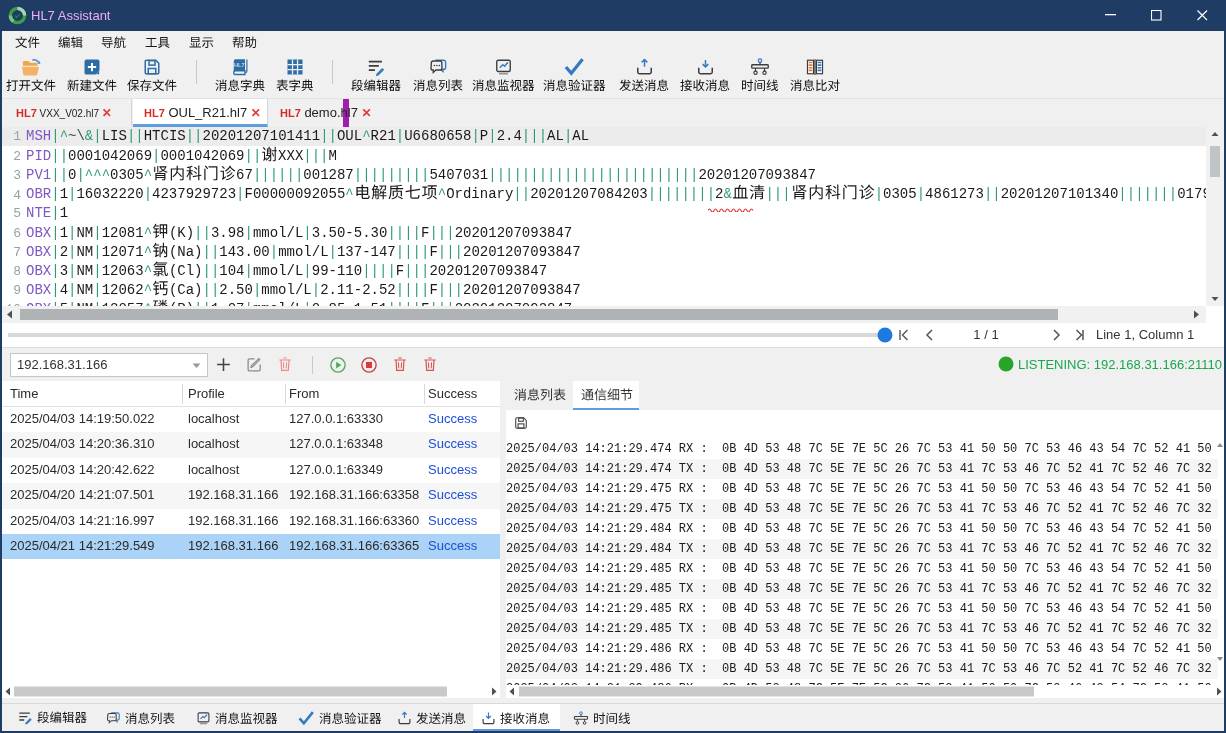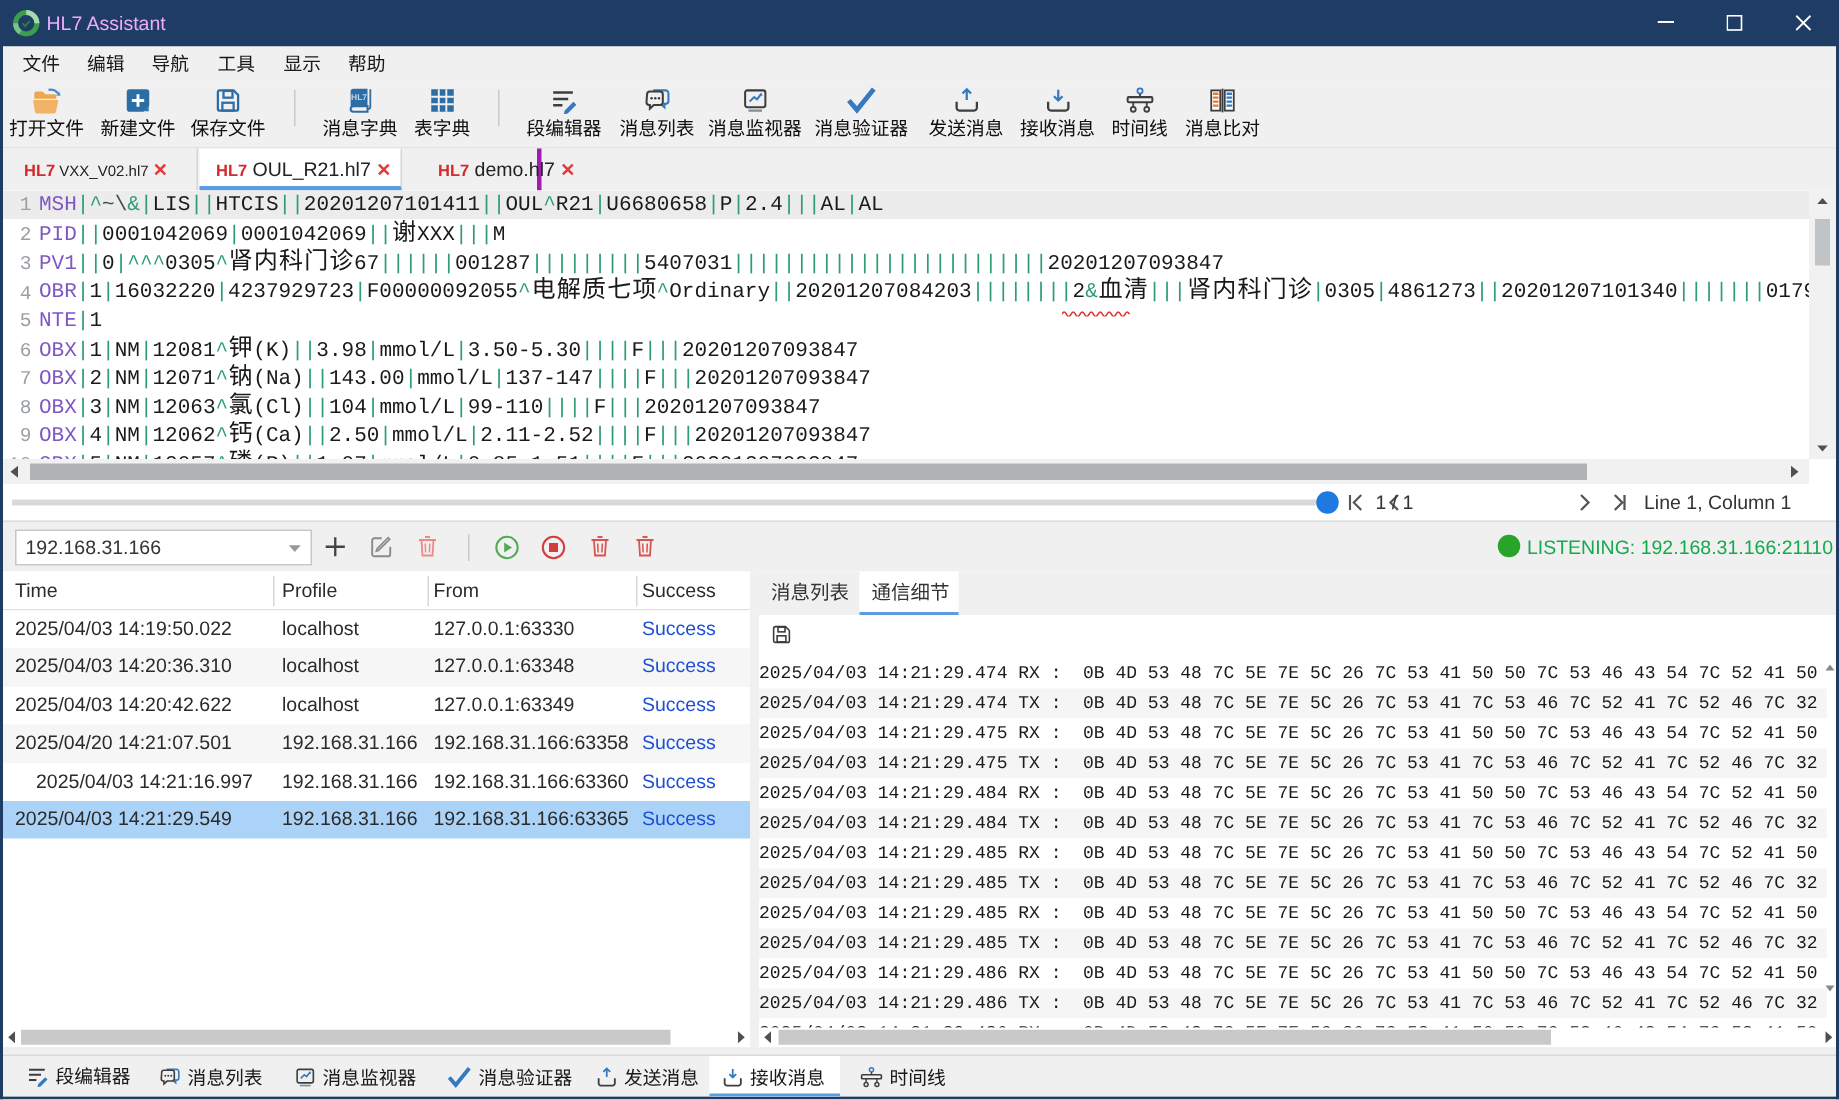--- a/index.html
+++ b/index.html
@@ -327,21 +327,21 @@
               <use href="#u5bf9" x="3000"></use>
             </g>
           </svg></div>
       </div>
       <div class="tsep" style="left:194px"></div>
       <div class="tsep" style="left:330px"></div>
     </div>
     <div class="abs tabbar">
       <div class="tab" style="left:0;width:130px;padding-left:14px;border-right:1px solid #d5d5d5"><span class="hl7">HL7</span><span style="font-size:10px"> VXX_V02.hl7 </span><span class="x">✕</span></div>
       <div class="tab" style="left:131px;width:135px;padding-left:11px;background:#fff;border-bottom:3px solid #5e9ce0;border-right:1px solid #d5d5d5"><span class="hl7">HL7</span><span style="font-size:13px"> OUL_R21.hl7 </span><span class="x">✕</span></div>
-      <div class="tab" style="left:279px;width:80px;padding-left:11px;border-right:3px solid #a21caf"><span class="hl7">HL7</span><span style="font-size:13px"> demo.hl7 </span><span class="x">✕</span></div>
+      <div class="tab" style="left:267px;width:80px;padding-left:11px;border-right:6px solid #a21caf"><span class="hl7">HL7</span><span style="font-size:13px"> demo.hl7 </span><span class="x">✕</span></div>
     </div>
     <div class="abs editor" style="padding-left:2px"><div class="eline" style="background:#ececec;margin-left:-2px;padding-left:2px"><span class="ln">1</span><span class="seg">MSH</span><span class="sep">|</span><span class="sep">^</span><span class="sd">~</span><span class="sd">\</span><span class="sep">&amp;</span><span class="sep">|</span>LIS<span class="sep">|</span><span class="sep">|</span>HTCIS<span class="sep">|</span><span class="sep">|</span>20201207101411<span class="sep">|</span><span class="sep">|</span>OUL<span class="sep">^</span>R21<span class="sep">|</span>U6680658<span class="sep">|</span>P<span class="sep">|</span>2.4<span class="sep">|</span><span class="sep">|</span><span class="sep">|</span>AL<span class="sep">|</span>AL</div><div class="eline" style="margin-left:-2px;padding-left:2px"><span class="ln">2</span><span class="seg">PID</span><span class="sep">|</span><span class="sep">|</span>0001042069<span class="sep">|</span>0001042069<span class="sep">|</span><span class="sep">|</span><svg class="cj" style="width:16.8px;height:16px;vertical-align:-1.9px;" viewBox="0 -880 1050 1000">
           <g fill="#1a1a1a">
             <use href="#u8c22" x="25"></use>
           </g>
         </svg>XXX<span class="sep">|</span><span class="sep">|</span><span class="sep">|</span>M</div><div class="eline" style="margin-left:-2px;padding-left:2px"><span class="ln">3</span><span class="seg">PV1</span><span class="sep">|</span><span class="sep">|</span>0<span class="sep">|</span><span class="sep">^</span><span class="sep">^</span><span class="sep">^</span>0305<span class="sep">^</span><svg class="cj" style="width:84.0px;height:16px;vertical-align:-1.9px;" viewBox="0 -880 5250 1000">
           <g fill="#1a1a1a">
             <use href="#u80be" x="25"></use>
             <use href="#u5185" x="1075"></use>
             <use href="#u79d1" x="2125"></use>
@@ -406,21 +406,21 @@
       <svg class="abs" style="left:0;top:0" width="900" height="24">
         <rect x="6" y="10" width="878" height="4" fill="#d9d9d9"></rect>
         <circle cx="883" cy="12" r="7.5" fill="#1f7ae0"></circle>
       </svg>
       <svg class="abs" style="left:895px;top:5px" width="14" height="14" viewBox="0 0 14 14">
         <path d="M10.5 2 L5.5 7 l5 5 M3 2 v10" stroke="#555" stroke-width="1.4" fill="none"></path>
       </svg>
       <svg class="abs" style="left:921px;top:5px" width="14" height="14" viewBox="0 0 14 14">
         <path d="M9 2 L4 7 l5 5" stroke="#555" stroke-width="1.5" fill="none"></path>
       </svg>
-      <span class="abs" style="left:915px;top:4px;width:44px;">1 / 1</span>
+      <span class="abs" style="left:962px;top:4px;width:44px;text-align:center">1 / 1</span>
       <svg class="abs" style="left:1047px;top:5px" width="14" height="14" viewBox="0 0 14 14">
         <path d="M5 2 l5 5 l-5 5" stroke="#555" stroke-width="1.5" fill="none"></path>
       </svg>
       <svg class="abs" style="left:1070px;top:5px" width="14" height="14" viewBox="0 0 14 14">
         <path d="M4.5 2 l5 5 l-5 5 M11 2 v10" stroke="#555" stroke-width="1.5" fill="none"></path>
       </svg>
       <span class="abs" style="left:1094px;top:4px">Line 1, Column 1</span>
     </div>
     <div class="abs connbar">
       <div class="combo">192.168.31.166<svg class="abs" style="right:6px;top:9px" width="9" height="6">
@@ -486,27 +486,27 @@
         <span style="left:287px">127.0.0.1:63349</span>
         <span class="succ" style="left:426px">Success</span>
       </div>
       <div class="lrow" style="top:102.2px;background:#f6f6f6">
         <span style="left:8px">2025/04/20 14:21:07.501</span>
         <span style="left:186px">192.168.31.166</span>
         <span style="left:287px">192.168.31.166:63358</span>
         <span class="succ" style="left:426px">Success</span>
       </div>
       <div class="lrow" style="top:127.6px;background:#fff">
-        <span style="left:22px">2025/04/03 14:21:16.997</span>
+        <span style="left:8px">2025/04/03 14:21:16.997</span>
         <span style="left:186px">192.168.31.166</span>
         <span style="left:287px">192.168.31.166:63360</span>
         <span class="succ" style="left:426px">Success</span>
       </div>
       <div class="lrow" style="top:153.0px;background:#abd2f7">
-        <span style="left:8px">2025/04/03 14:21:29.549</span>
+        <span style="left:8px">2025/04/21 14:21:29.549</span>
         <span style="left:186px">192.168.31.166</span>
         <span style="left:287px">192.168.31.166:63365</span>
         <span class="succ" style="left:426px">Success</span>
       </div>
       <svg class="abs" style="left:0;top:304px" width="498" height="13">
         <path d="M8 2.5 l-4.5 4 l4.5 4 z" fill="#505050"></path>
         <rect x="12" y="1.5" width="433" height="10" fill="#c9c9c9"></rect>
         <path d="M490 2.5 l4.5 4 l-4.5 4 z" fill="#505050"></path>
       </svg>
     </div>

